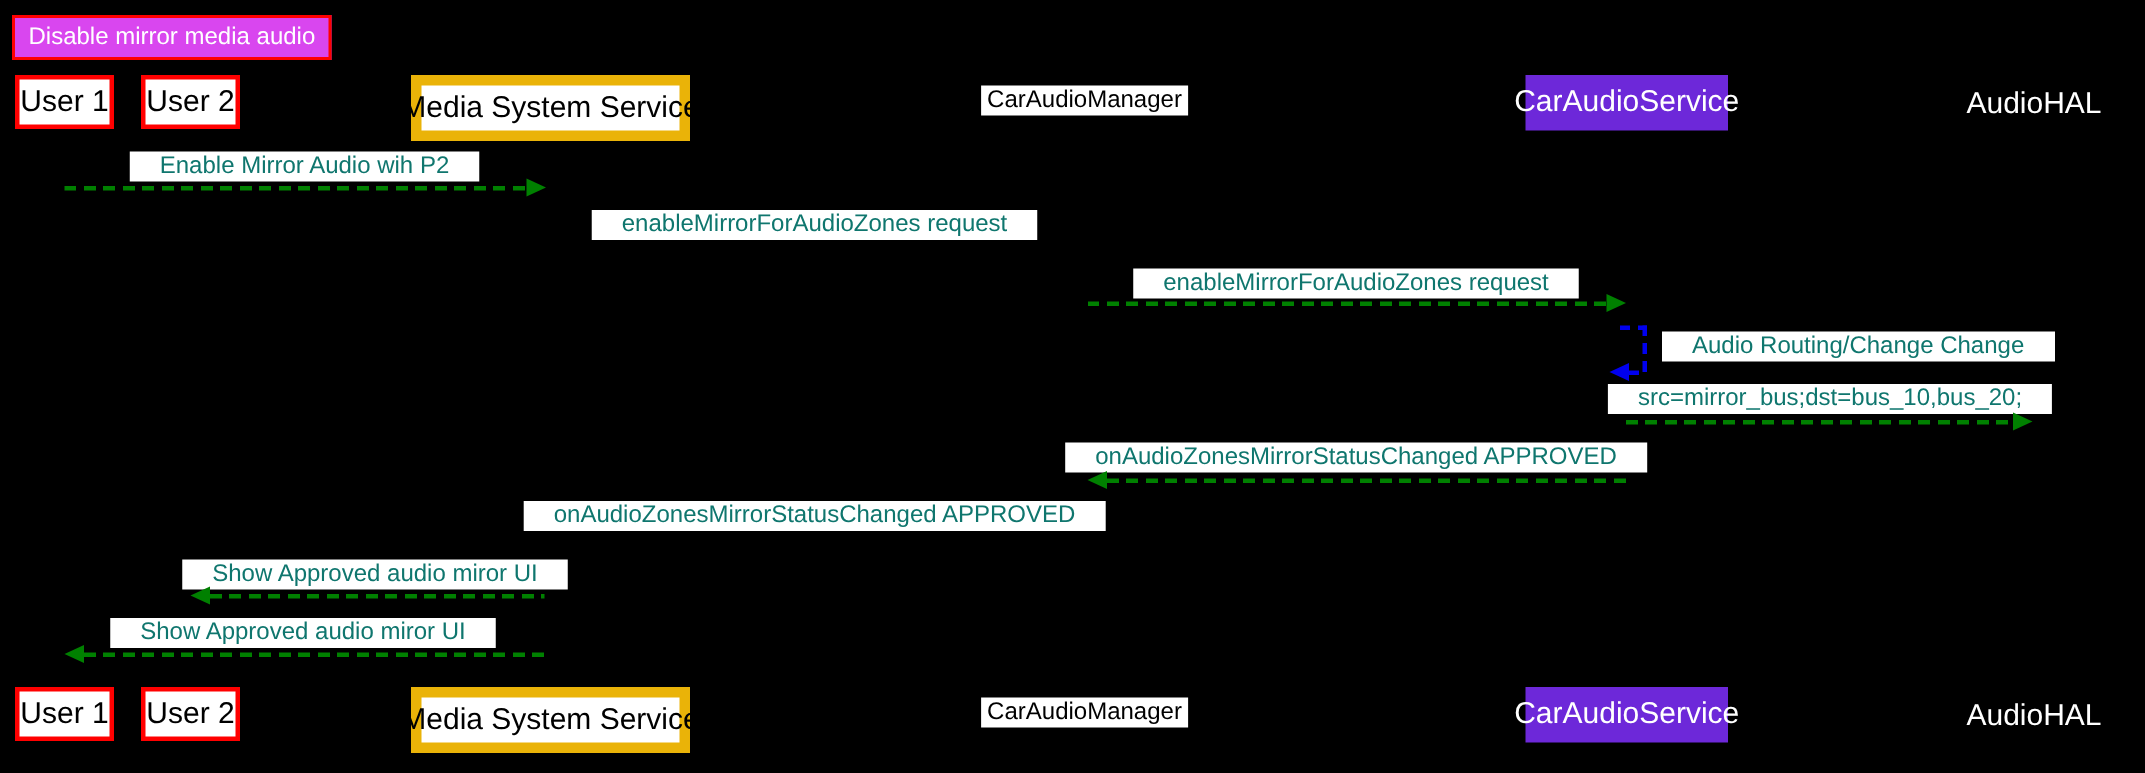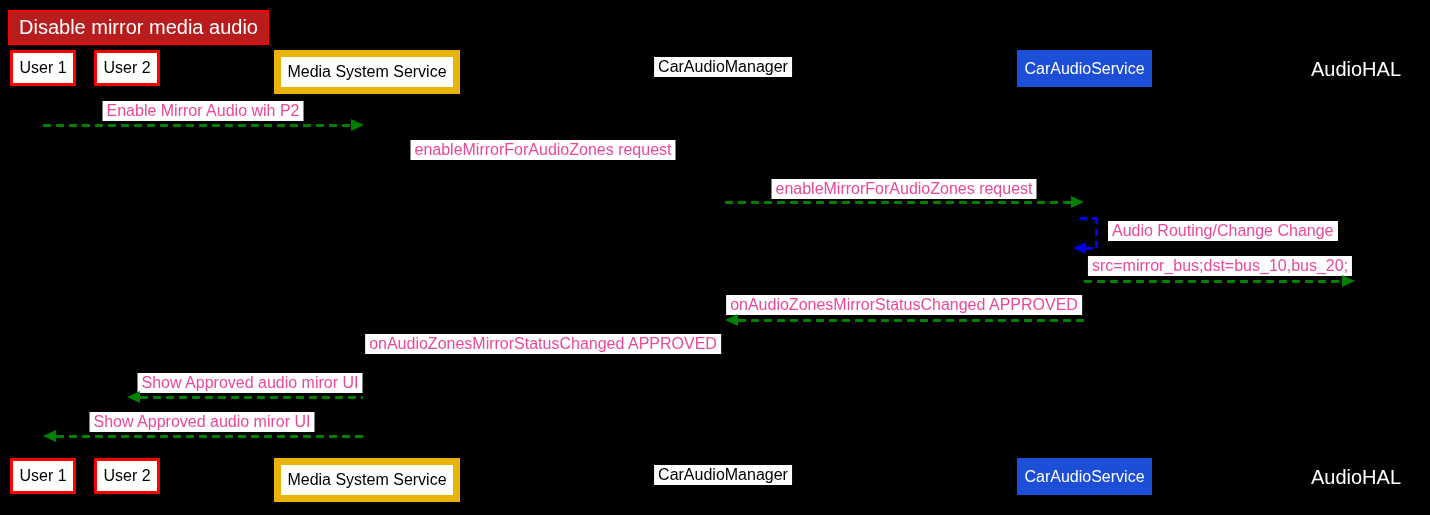--- a/index.html
+++ b/index.html
@@ -7,42 +7,42 @@
     position:relative;
     width:1430px;height:515px;
     background:#000;
     font-family:"Liberation Sans", sans-serif;
     overflow:hidden;
   }
   .box{
     position:absolute;
     display:flex;align-items:center;justify-content:center;
     background:#fff;color:#000;
-    font-size:16px;white-space:nowrap;
+    font-size:20px;white-space:nowrap;
     box-sizing:content-box;
   }
   .red-box{border:3px solid #ff0000;}
   .green-box{border:7px solid #eab308;}
-  .blue-box{background:#1d4ed8;color:#fff;}
+  .blue-box{background:#6d28d9;color:#fff;}
   .plain-label{
     position:absolute;color:#fff;font-size:20px;white-space:nowrap;
     transform:translateX(-50%);
   }
   .white-label{
     position:absolute;background:#fff;color:#000;font-size:16px;
     white-space:nowrap;padding:1px 4px;transform:translateX(-50%);
   }
   .title-box{
     position:absolute;left:8px;top:10px;
-    background:#b91c1c;color:#fff;border:2px solid #ff0000;
-    font-size:20px;padding:4px 9px;white-space:nowrap;
+    background:#d946ef;color:#fff;border:2px solid #ff0000;
+    font-size:16px;padding:4px 9px;white-space:nowrap;
   }
   .msg-label{
-    position:absolute;background:#fff;color:#ec4899;
-    font-size:16px;line-height:20px;padding:0 4px;white-space:nowrap;
+    position:absolute;background:#fff;color:#0f766e;
+    font-size:16px;line-height:20px;padding:0 20px;white-space:nowrap;
   }
   .centered{transform:translateX(-50%);}
   .hline-green{
     position:absolute;height:3px;
     background:repeating-linear-gradient(90deg,#008000 0 8px,transparent 8px 13px);
   }
   .hline-blue{
     position:absolute;height:3px;
     background:repeating-linear-gradient(90deg,#0000ee 0 7px,transparent 7px 12px);
   }

